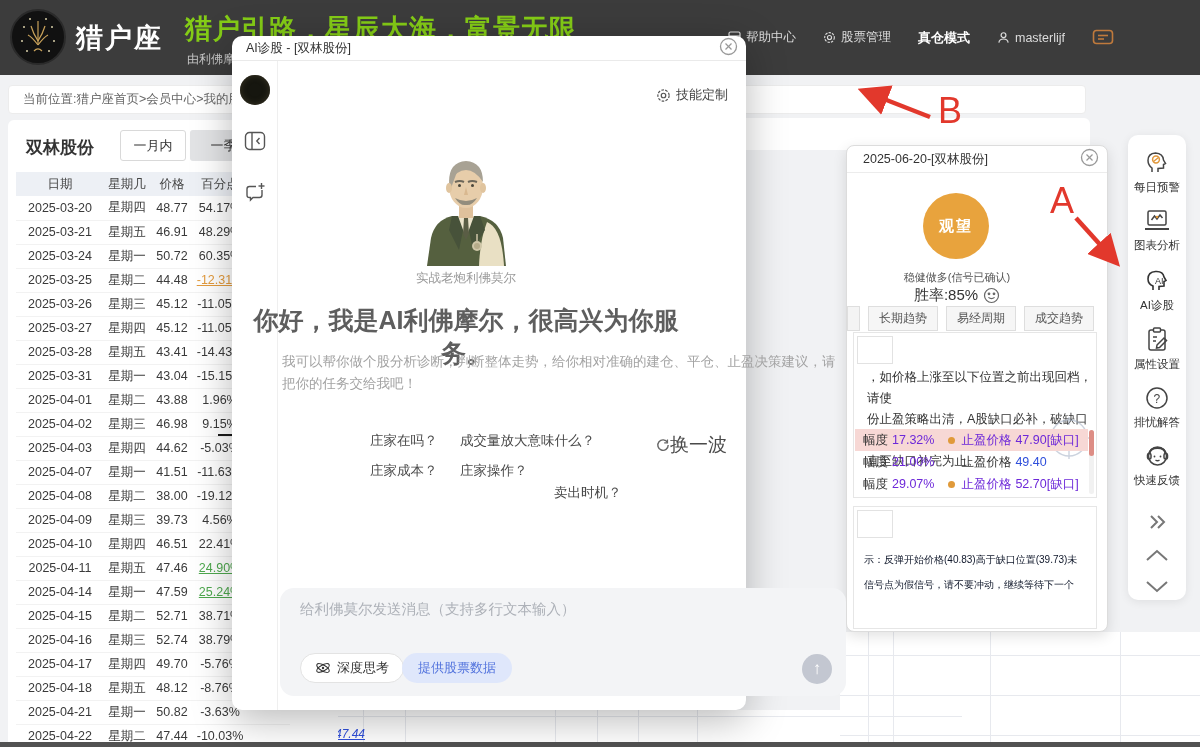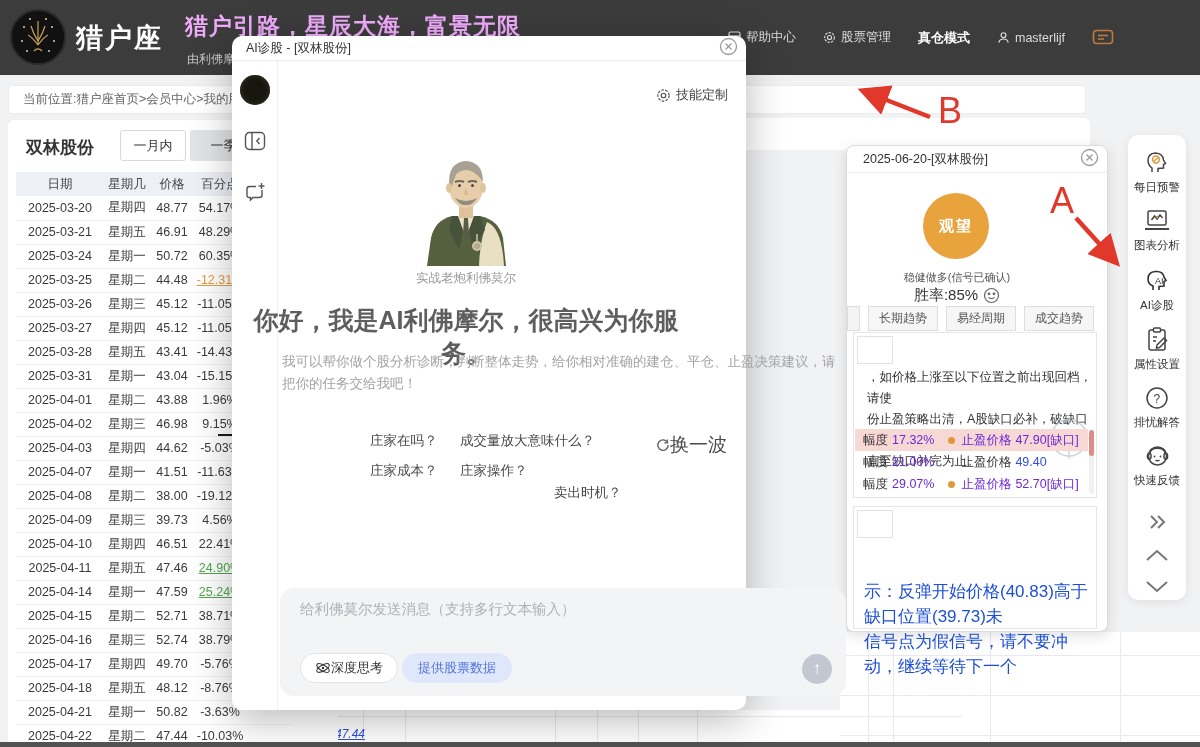--- a/index.html
+++ b/index.html
@@ -4,21 +4,21 @@
 <style>
   * { margin:0; padding:0; box-sizing:border-box; }
   html,body { width:1200px; height:747px; overflow:hidden;
     font-family:"Liberation Sans","DejaVu Sans",sans-serif; background:#f1f2f4; position:relative; }
 
   
   .top-header { position:absolute; left:0; top:0; width:1200px; height:75px; background:#3c3c3c; z-index:2; }
   .logo-circle { position:absolute; left:10px; top:9px; width:56px; height:56px; border-radius:50%;
     background:#111; border:2px solid #2a2a2a; }
   .brand { position:absolute; left:76px; top:20px; font-size:27px; font-weight:bold; color:#fff; letter-spacing:2px; }
-  .slogan { position:absolute; left:185px; top:11px; font-size:23px; font-weight:bold; color:#f0abfc; letter-spacing:1px; }
+  .slogan { position:absolute; left:185px; top:11px; font-size:27px; font-weight:bold; color:#84cc16; letter-spacing:1px; }
   .sub-slogan { position:absolute; left:187px; top:51px; font-size:12px; color:#c7c7c7; }
   .top-nav { position:absolute; left:728px; top:0; height:75px; display:flex; align-items:center; gap:27px; }
   .nav-item { display:flex; align-items:center; gap:5px; font-size:12.5px; color:#dcdcdc; cursor:pointer; }
   .nav-item.strong { font-weight:bold; color:#fff; font-size:13px; }
   .nav-item svg { display:block; }
 
   
   .breadcrumb-bar { position:absolute; left:8px; top:85px; width:1078px; height:29px; background:#fff;
     border:1px solid #ececec; border-radius:4px; display:flex; align-items:center; padding-left:14px;
     font-size:12.5px; color:#666; z-index:1; }
@@ -74,21 +74,21 @@
   .note-lines { position:absolute; left:13px; top:34px; font-size:12.5px; color:#333; line-height:21px; }
   .target-rows { position:absolute; left:1px; right:8px; top:96px; }
   .t-row { height:22px; display:flex; align-items:center; font-size:12.5px; padding-left:8px; gap:4px; }
   .t-row.hl { background:#f7d8d5; }
   .t-label { color:#333; } .t-red { color:#6d28d9; } .t-blue { color:#2f4fdb; }
   .t-dot { width:7px; height:7px; border-radius:50%; background:#e09a3a; margin:0 2px 0 10px; }
   .t-dot.blank { background:transparent; }
   .compass-ghost { position:absolute; right:4px; top:82px; opacity:.6; }
   .sw-scroll { position:absolute; right:2px; top:97px; width:5px; height:64px; background:#f1f1f1; border-radius:3px; }
   .sw-thumb { position:absolute; left:0; top:0; width:5px; height:26px; background:#dd8d85; border-radius:3px; }
-  .warning-lines { position:absolute; left:10px; top:40px; font-size:17px; color:#1d4ed8; line-height:25px;margin-top:32px; }
+  .warning-lines { position:absolute; left:10px; top:40px; font-size:10px; color:#0f172a; line-height:25px; }
 
   
   .right-toolbar { position:absolute; left:1128px; top:135px; width:58px; height:465px; background:#fff;
     border-radius:10px; box-shadow:0 2px 10px rgba(0,0,0,.08); z-index:6;
     display:flex; flex-direction:column; align-items:center; padding-top:14px; }
   .tool-item { display:flex; flex-direction:column; align-items:center; gap:4px; margin-bottom:13px; cursor:pointer; }
   .tool-item span { font-size:11.5px; color:#333; white-space:nowrap; }
   .tool-chevron { margin-top:12px; cursor:pointer; }
 
   
@@ -109,21 +109,21 @@
   .intro { position:absolute; left:50px; width:566px; top:315px; font-size:13.5px; color:#a3a3a3; line-height:22px; }
   .sugg { position:absolute; font-size:13.5px; color:#4a4a4a; cursor:pointer; }
   .refresh-btn { position:absolute; left:424px; top:396px; display:flex; align-items:center; gap:0;
     font-size:19px; color:#4a4a4a; cursor:pointer; }
   .input-box { position:absolute; left:48px; top:552px; width:566px; height:108px; background:#f3f4f6; border-radius:14px; }
   .input-box textarea { position:absolute; left:20px; top:12px; width:500px; height:46px; background:transparent;
     border:none; outline:none; resize:none; font-size:14.5px; color:#333;
     font-family:"Liberation Sans","DejaVu Sans",sans-serif; }
   .input-box textarea::placeholder { color:#adb1b8; }
   .pill { position:absolute; bottom:13px; height:30px; border-radius:17px; display:flex; align-items:center;
-    font-size:13px; cursor:pointer; }
+    gap:6px; font-size:13px; cursor:pointer; }
   .pill.deep { left:20px; padding:0 14px; background:#fff; border:1px solid #e3e3e3; color:#333; }
   .pill.provide { left:122px; padding:0 16px; background:#dfe7fb; color:#5273dd; }
   .send-btn { position:absolute; right:14px; bottom:12px; width:30px; height:30px; border-radius:50%;
     background:#c3c7d1; color:#fff; font-size:17px; display:flex; align-items:center; justify-content:center; cursor:pointer; }
 
   
   .annotations { position:absolute; left:0; top:0; width:1200px; height:747px; z-index:30; pointer-events:none; }
 </style>
 </head>
 <body>

